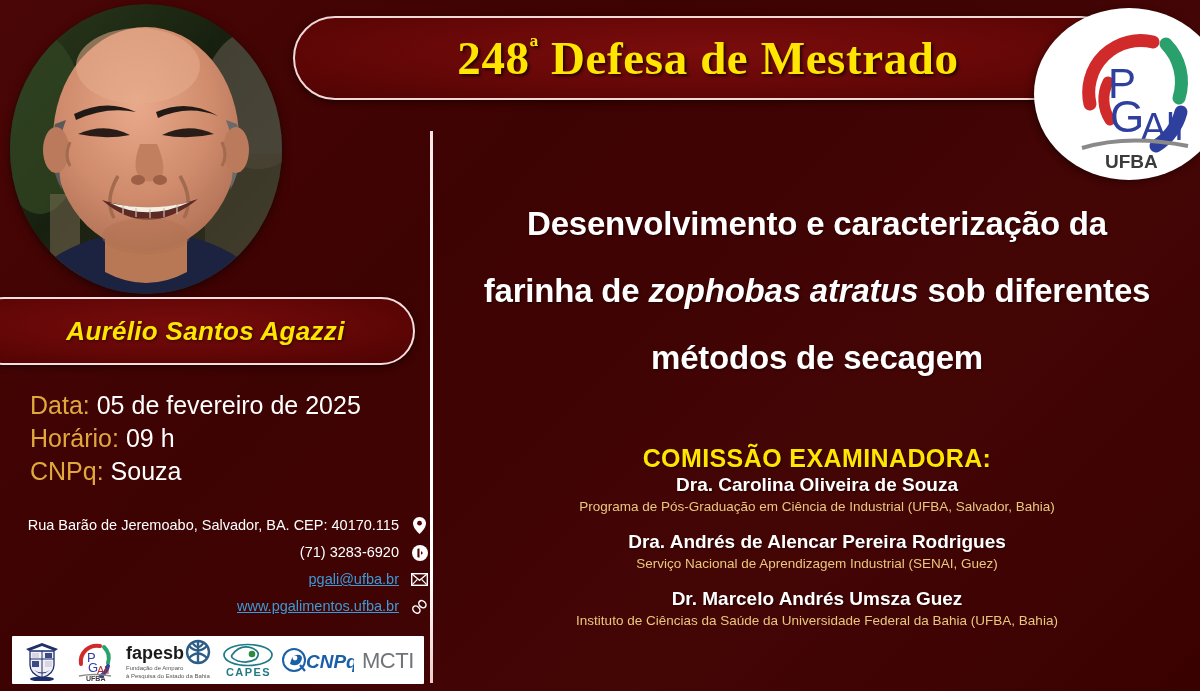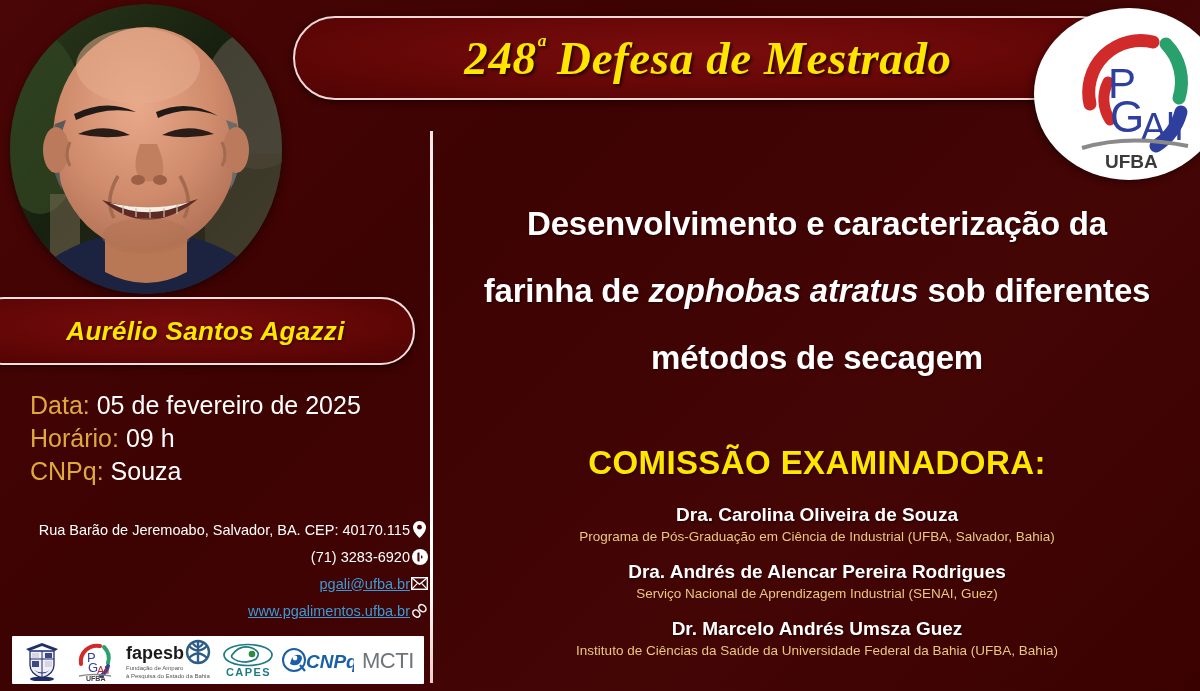--- a/index.html
+++ b/index.html
@@ -24,21 +24,20 @@
   .banner {
     width: 100%; height: 100%;
     background: radial-gradient(ellipse at 50% 40%, #7a0d0d 0%, #6a0808 45%, #500303 100%);
     border: 2px solid #f2d7d7;
     border-radius: 44px;
     display: flex; align-items: center; justify-content: center;
     box-shadow: 0 2px 7px rgba(0,0,0,.55);
   }
   .banner-text {
     font-family: "Liberation Serif", "DejaVu Serif", serif;
-    font-style: italic;
     font-weight: bold;
     font-size: 47px;
     color: #ffe500;
     letter-spacing: .6px;
     text-shadow: 2px 2px 3px rgba(0,0,0,.65);
     white-space: nowrap;
   }
   .banner-text sup {
     font-size: 0.6em;
     vertical-align: super;
@@ -105,23 +104,23 @@
 
   
   .contact {
     position: absolute;
     left: 8px; top: 517px;
     width: 420px;
     text-align: right;
   }
   .contact-row {
     display: flex;
-    align-items: center;
+    align-items: flex-start;
     justify-content: flex-end;
-    gap: 1px;
+    gap: 12px;
     height: 25px;
     margin-bottom: 2px;
   }
   .contact-text {
     font-size: 14.5px;
     color: #ffffff;
     white-space: nowrap;
   }
   .contact-text.link {
     color: #3c9ad6;
@@ -174,26 +173,25 @@
   .main-title-line em { font-style: italic; }
 
   
   .committee {
     position: absolute;
     left: 446px; top: 444px;
     width: 742px;
     text-align: center;
   }
   .committee-heading {
-    font-size: 33px;
+    font-size: 25px;
     font-weight: bold;
     color: #ffe500;
     letter-spacing: .4px;
     text-shadow: 1px 1px 2px rgba(0,0,0,.5);
-    margin-bottom: 21px;
   }
   .member { margin-bottom: 13px; }
   .member-name {
     font-size: 19px;
     font-weight: bold;
     color: #ffffff;
     line-height: 24px;
     text-shadow: 1px 1px 2px rgba(0,0,0,.45);
   }
   .member-affil {

